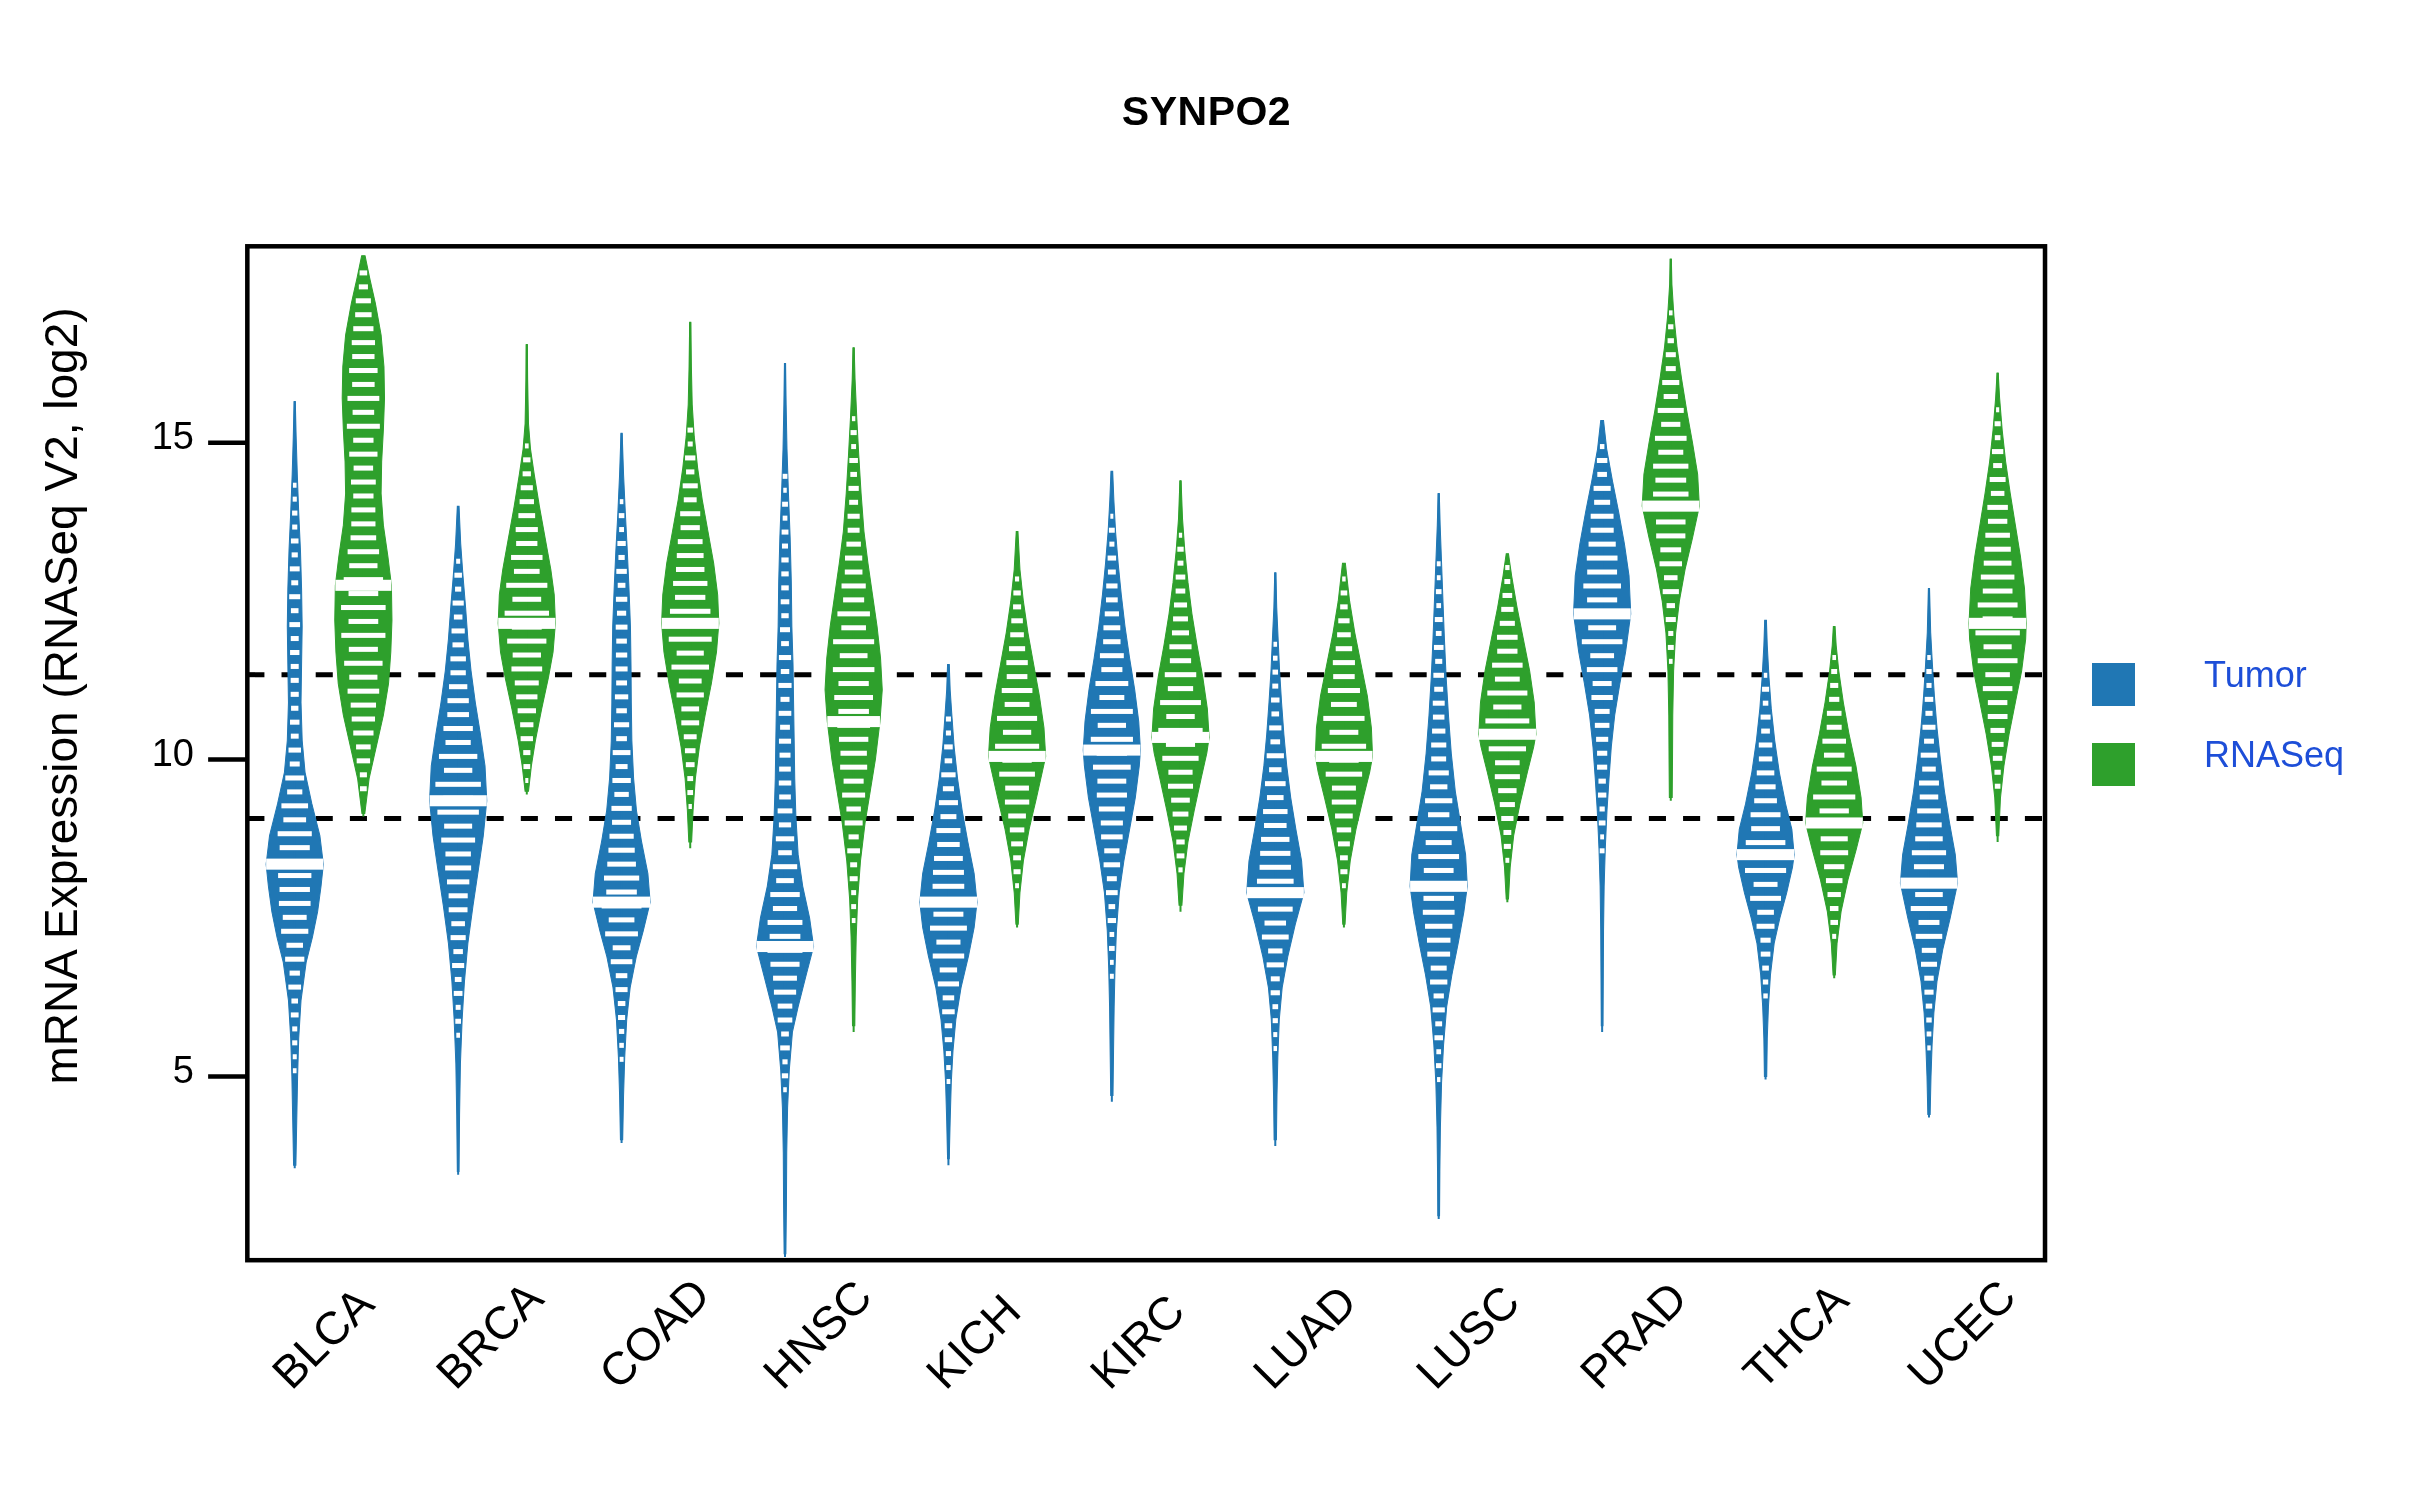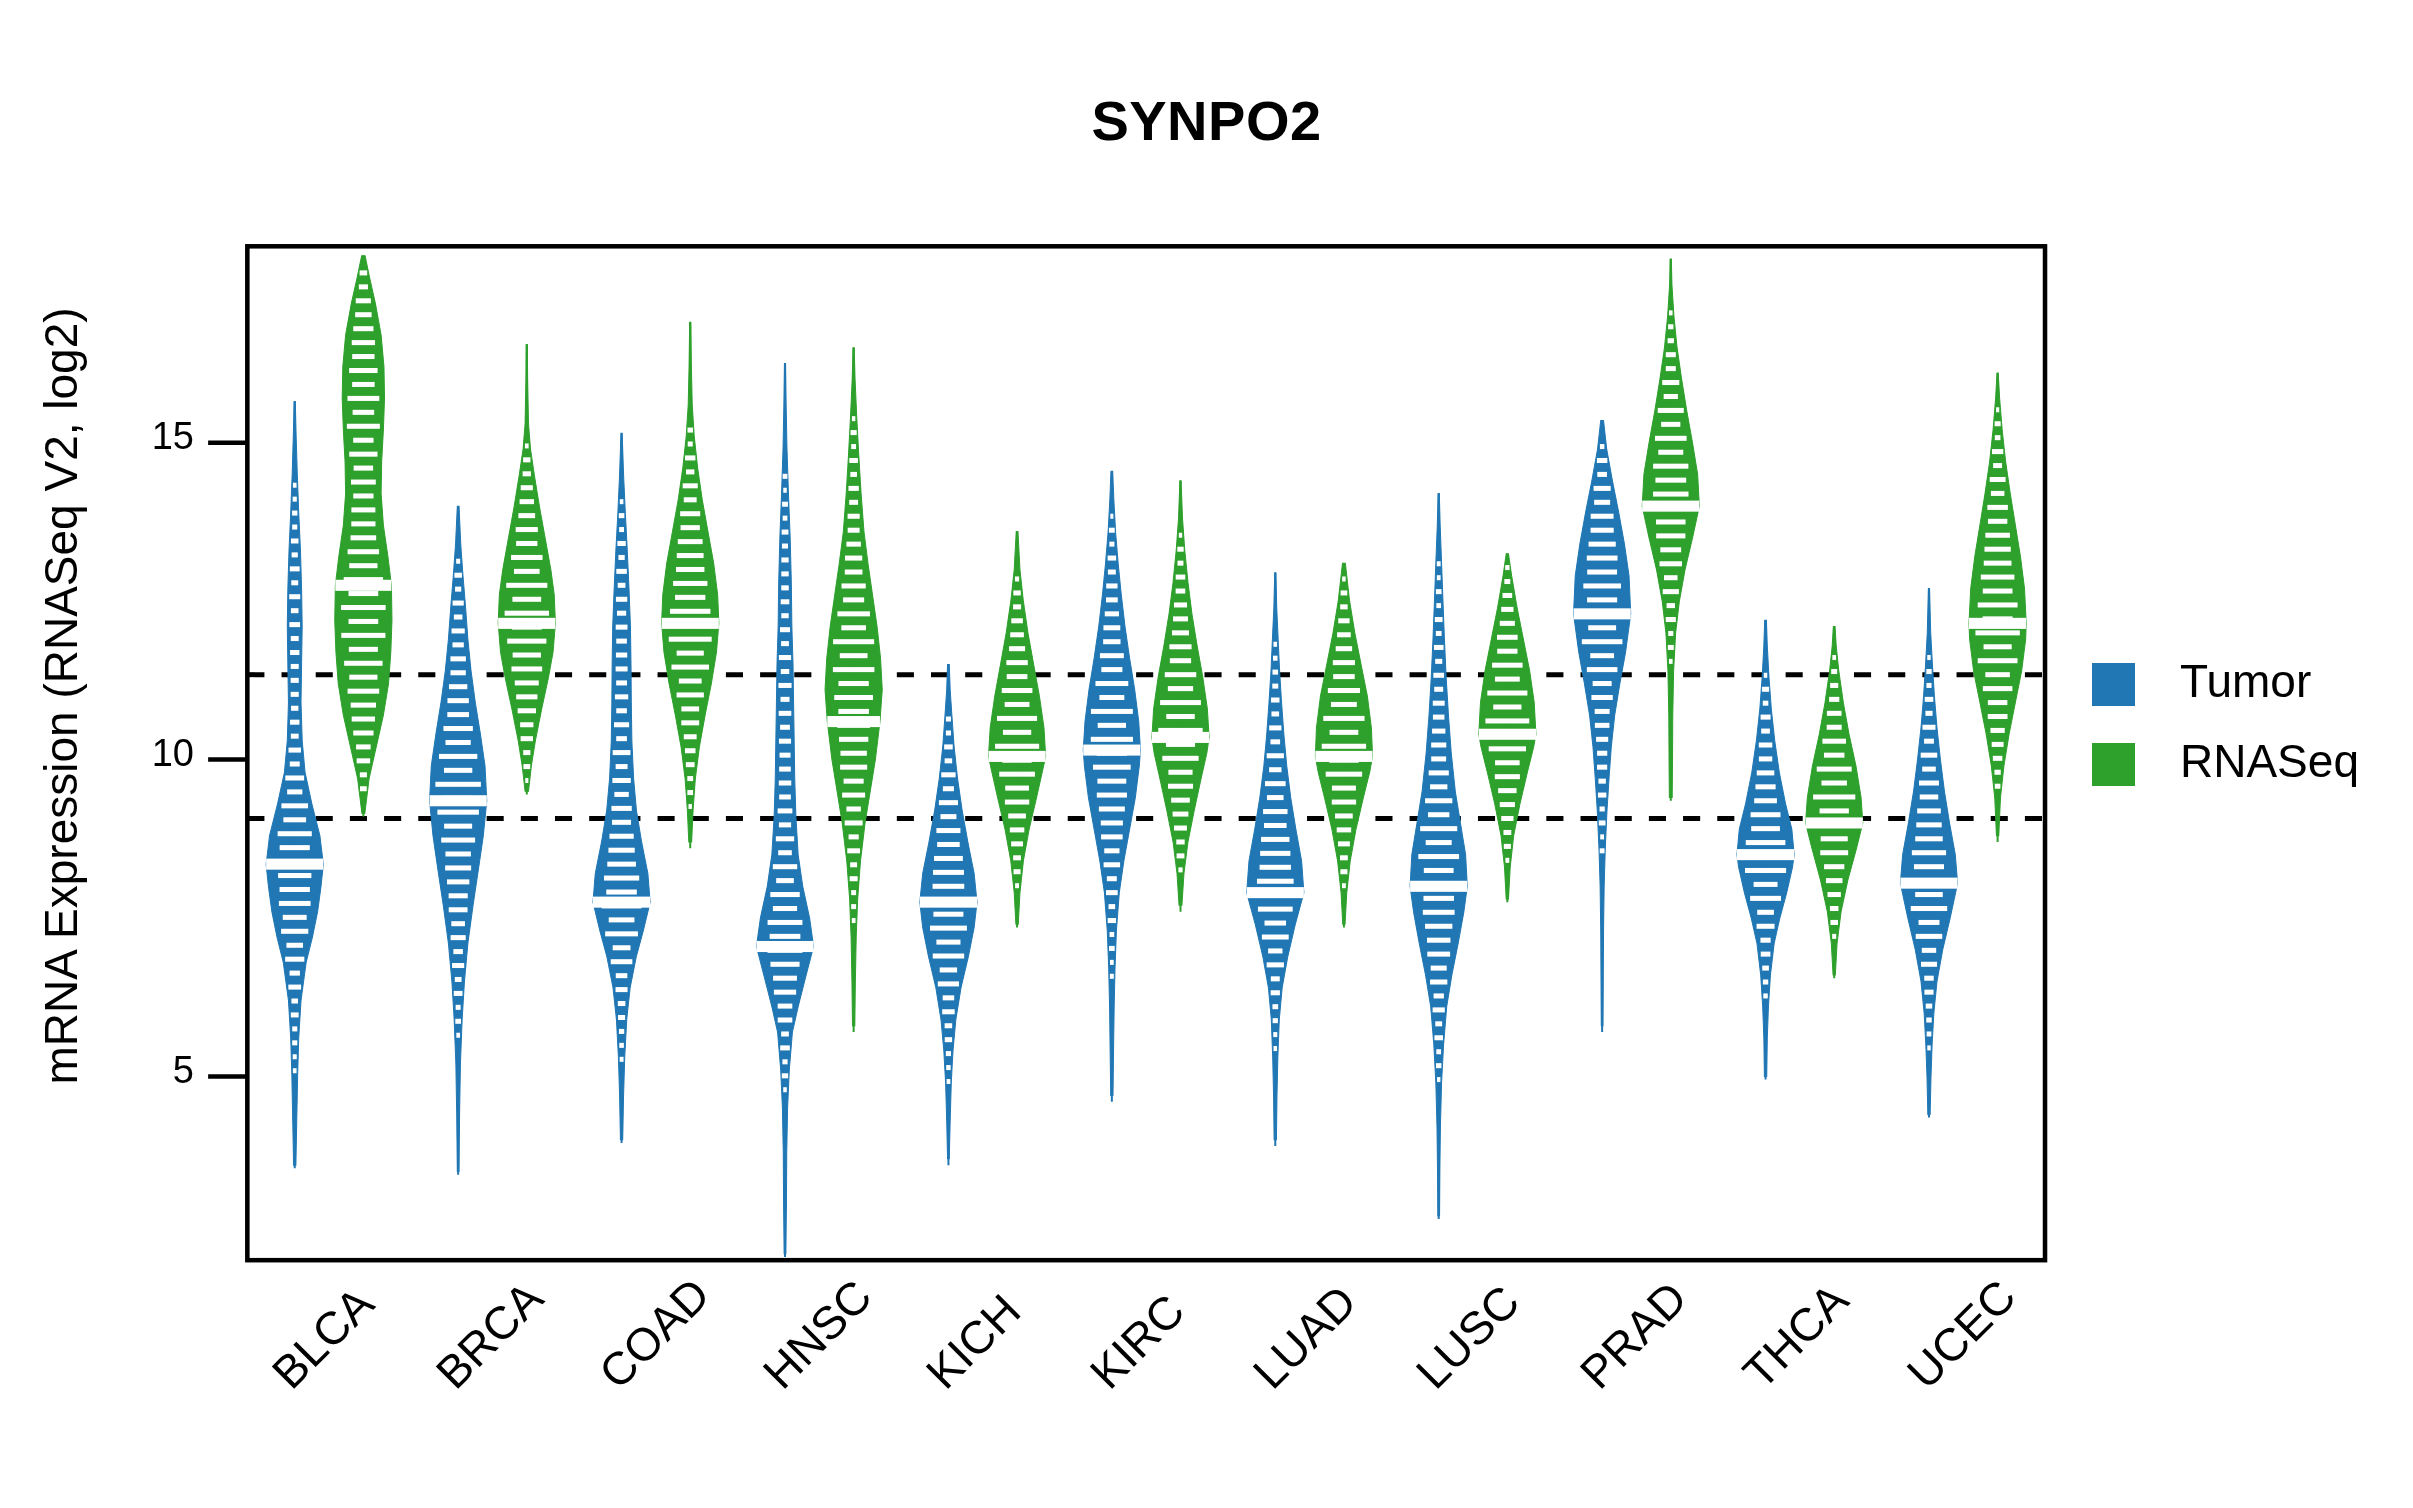--- a/index.html
+++ b/index.html
@@ -1,33 +1,33 @@
 <!DOCTYPE html>
 <html style="font-size:8px"><head>
 <meta charset="utf-8">
 <style>
   html,body{margin:0;padding:0;background:#ffffff;}
   body{width:2413px;height:1508px;font-family:"Liberation Sans",sans-serif;overflow:hidden;}
   #stage{position:relative;width:2413px;height:1508px;background:#fff;}
   .chart-title{
     position:absolute;left:0;right:0;top:88px;text-align:center;
-    font-size:56px;font-weight:bold;color:#000;letter-spacing:0.5px;
+    font-size:41px;font-weight:bold;color:#000;letter-spacing:0.5px;
   }
   .ylabel{
     position:absolute;left:-382px;top:669px;width:885px;text-align:center;
     transform:rotate(-90deg);transform-origin:50% 50%;
     font-size:46px;color:#000;white-space:nowrap;
   }
   .ytick-label{position:absolute;font-size:38px;color:#000;text-align:right;width:101px;}
   .xtick-label{
     position:absolute;font-size:46px;color:#000;white-space:nowrap;
     transform:rotate(-45deg);transform-origin:left top;
   }
   .legend-swatch{position:absolute;width:43px;height:43px;}
-  .legend-text{position:absolute;font-size:46px;color:#000000;white-space:nowrap;}
+  .legend-text{position:absolute;font-size:36px;color:#1d4ed8;white-space:nowrap;margin-left:24px;}
   svg.plot{position:absolute;left:0;top:0;width:2413px;height:1508px;}
 </style>
 </head>
 <body>
 
 <div id="stage">
 
   <div class="chart-title">SYNPO2</div>
 
   <div class="ylabel">mRNA Expression (RNASeq V2, log2)</div>

